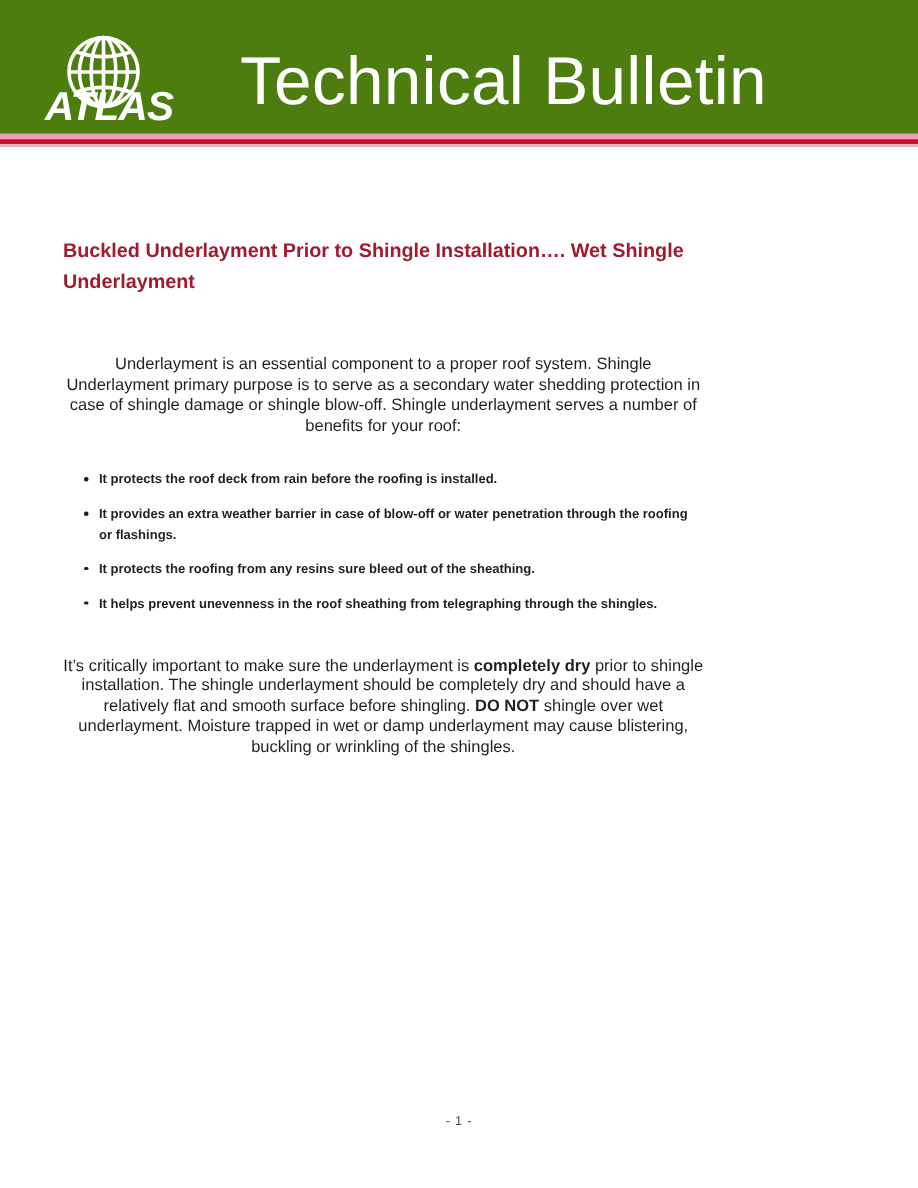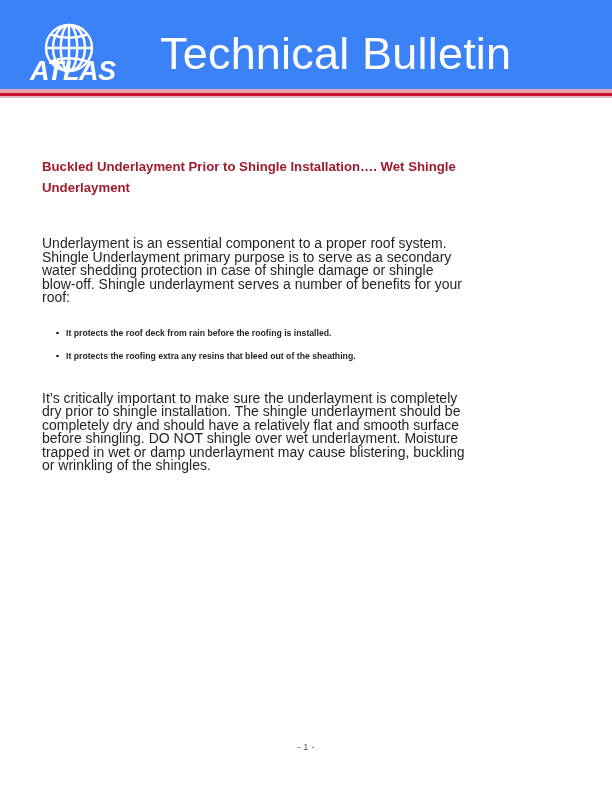--- a/index.html
+++ b/index.html
@@ -14,21 +14,21 @@
     color: #231f20;
     overflow: hidden;
     position: relative;
   }
 
   
   .banner {
     position: relative;
     width: 612px;
     height: 98px;
-    background: #3b82f6;
+    background: #4d7c0f;
     box-sizing: border-box;
     overflow: hidden;
   }
   .banner-stripe-light {
     position: absolute;
     left: 0;
     bottom: 5px;
     width: 612px;
     height: 4px;
     background: #e9a2b3;
@@ -88,24 +88,24 @@
     font-size: 13.2px;
     line-height: 21px;
     font-weight: bold;
     color: #a01b2e;
     max-width: 540px;
   }
 
   .para {
     margin: 0;
     padding: 0 42px;
-    font-size: 14px;
+    font-size: 11px;
     line-height: 13.5px;
     color: #231f20;
-    text-align: left;
+    text-align: center;
   }
   .para.first { padding-top: 39px; }
   .para.gap-a { padding-top: 19px; }
   .para.gap-b { padding-top: 13px; }
 
   .bullets {
     margin: 0;
     padding: 22px 42px 0 42px;
     list-style: none;
   }
@@ -133,21 +133,21 @@
     position: absolute;
     left: 0;
     top: 742px;
     width: 612px;
     text-align: center;
     font-size: 8.5px;
     color: #4a4a4a;
     letter-spacing: 0.5px;
   }
 
-  b { font-weight: normal; }
+  b { font-weight: bold; }
 </style>
 </head>
 <body>
 
 <div class="banner">
 
   <div class="logo">
     <svg width="116" height="62" viewBox="0 0 116 62">
       <g fill="none" stroke="#ffffff" stroke-width="2.4">
         <circle cx="41" cy="26" r="23"></circle>
@@ -170,21 +170,23 @@
 </div>
 
 <div class="content">
 
   <h1 class="doc-title">Buckled Underlayment Prior to Shingle Installation…. Wet Shingle Underlayment</h1>
 
   <p class="para first">Underlayment is an essential component to a proper roof system. Shingle Underlayment primary purpose is to serve as a secondary water shedding protection in case of shingle damage or shingle blow-off. Shingle underlayment serves a number of benefits for your roof:</p>
 
   <ul class="bullets">
     <li>It protects the roof deck from rain before the roofing is installed.</li>
-    <li>It protects the roofing extra any resins that bleed out of the sheathing.</li>
+    <li>It provides an extra weather barrier in case of blow-off or water penetration through the roofing or flashings.</li>
+    <li>It protects the roofing from any resins sure bleed out of the sheathing.</li>
+    <li>It helps prevent unevenness in the roof sheathing from telegraphing through the shingles.</li>
   </ul>
 
   <p class="para gap-a"><span>It’s critically important to make sure the underlayment is </span><b>completely dry</b><span> prior to shingle installation. The shingle underlayment should be completely dry and should have a relatively flat and smooth surface before shingling. </span><b>DO NOT</b><span> shingle over wet underlayment. Moisture trapped in wet or damp underlayment may cause blistering, buckling or wrinkling of the shingles.</span></p>
 
 
 </div>
 
 <div class="footer">- 1 -</div>
 
 </body></html>

